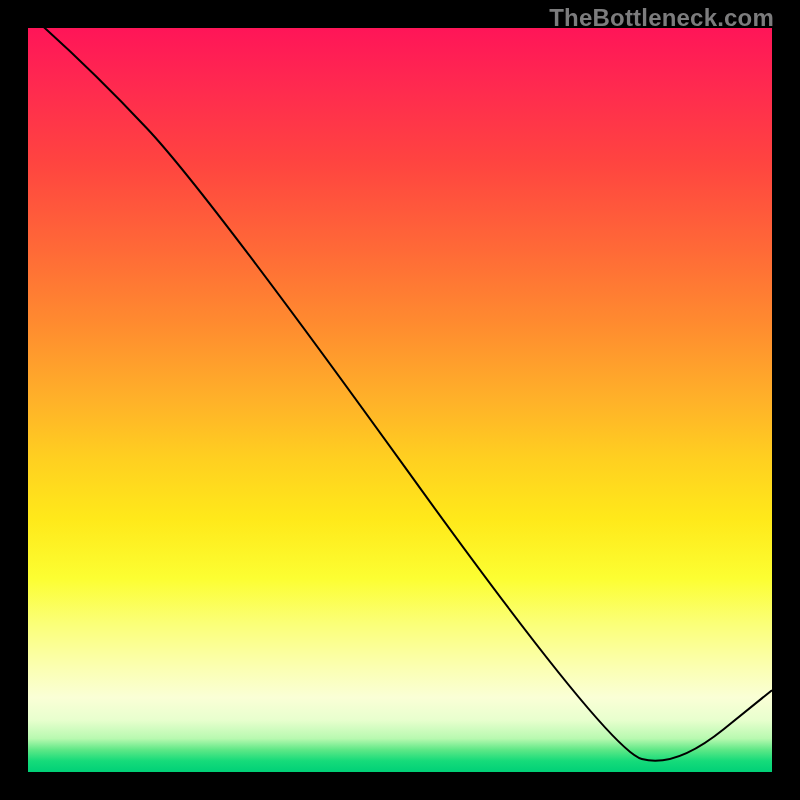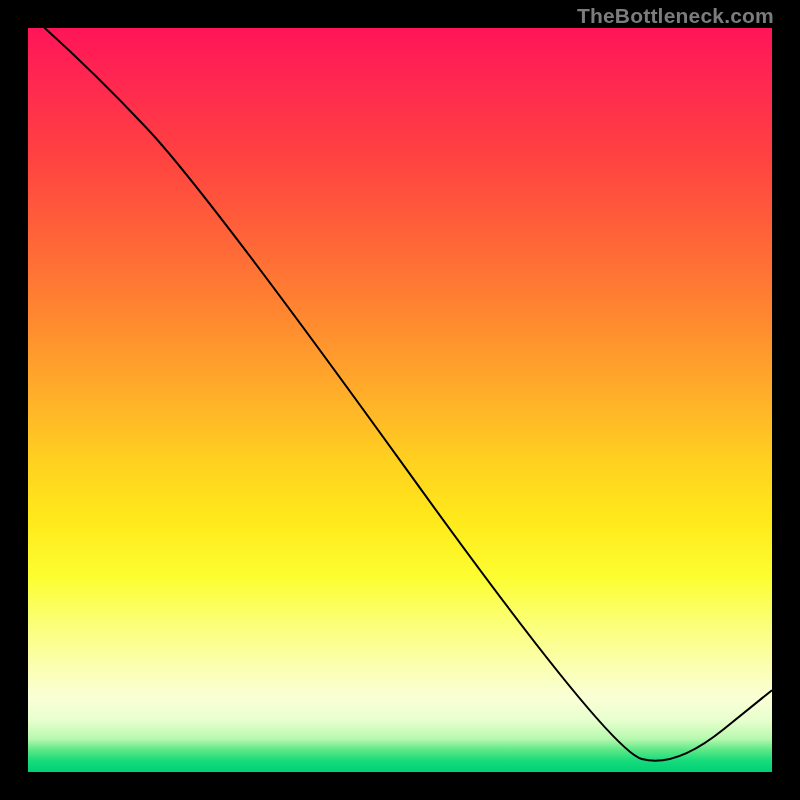--- a/index.html
+++ b/index.html
@@ -13,21 +13,21 @@
   .container {
     position: relative;
     width: 800px;
     height: 800px;
   }
   .attribution {
     position: absolute;
     top: 4px;
     right: 26px;
     font-family: Arial, Helvetica, sans-serif;
-    font-size: 21px;
+    font-size: 24px;
     font-weight: 600;
     color: #7c7c7d;
     letter-spacing: 0.2px;
     z-index: 10;
   }
   .plot-area {
     position: absolute;
     left: 28px;
     top: 28px;
     width: 744px;

